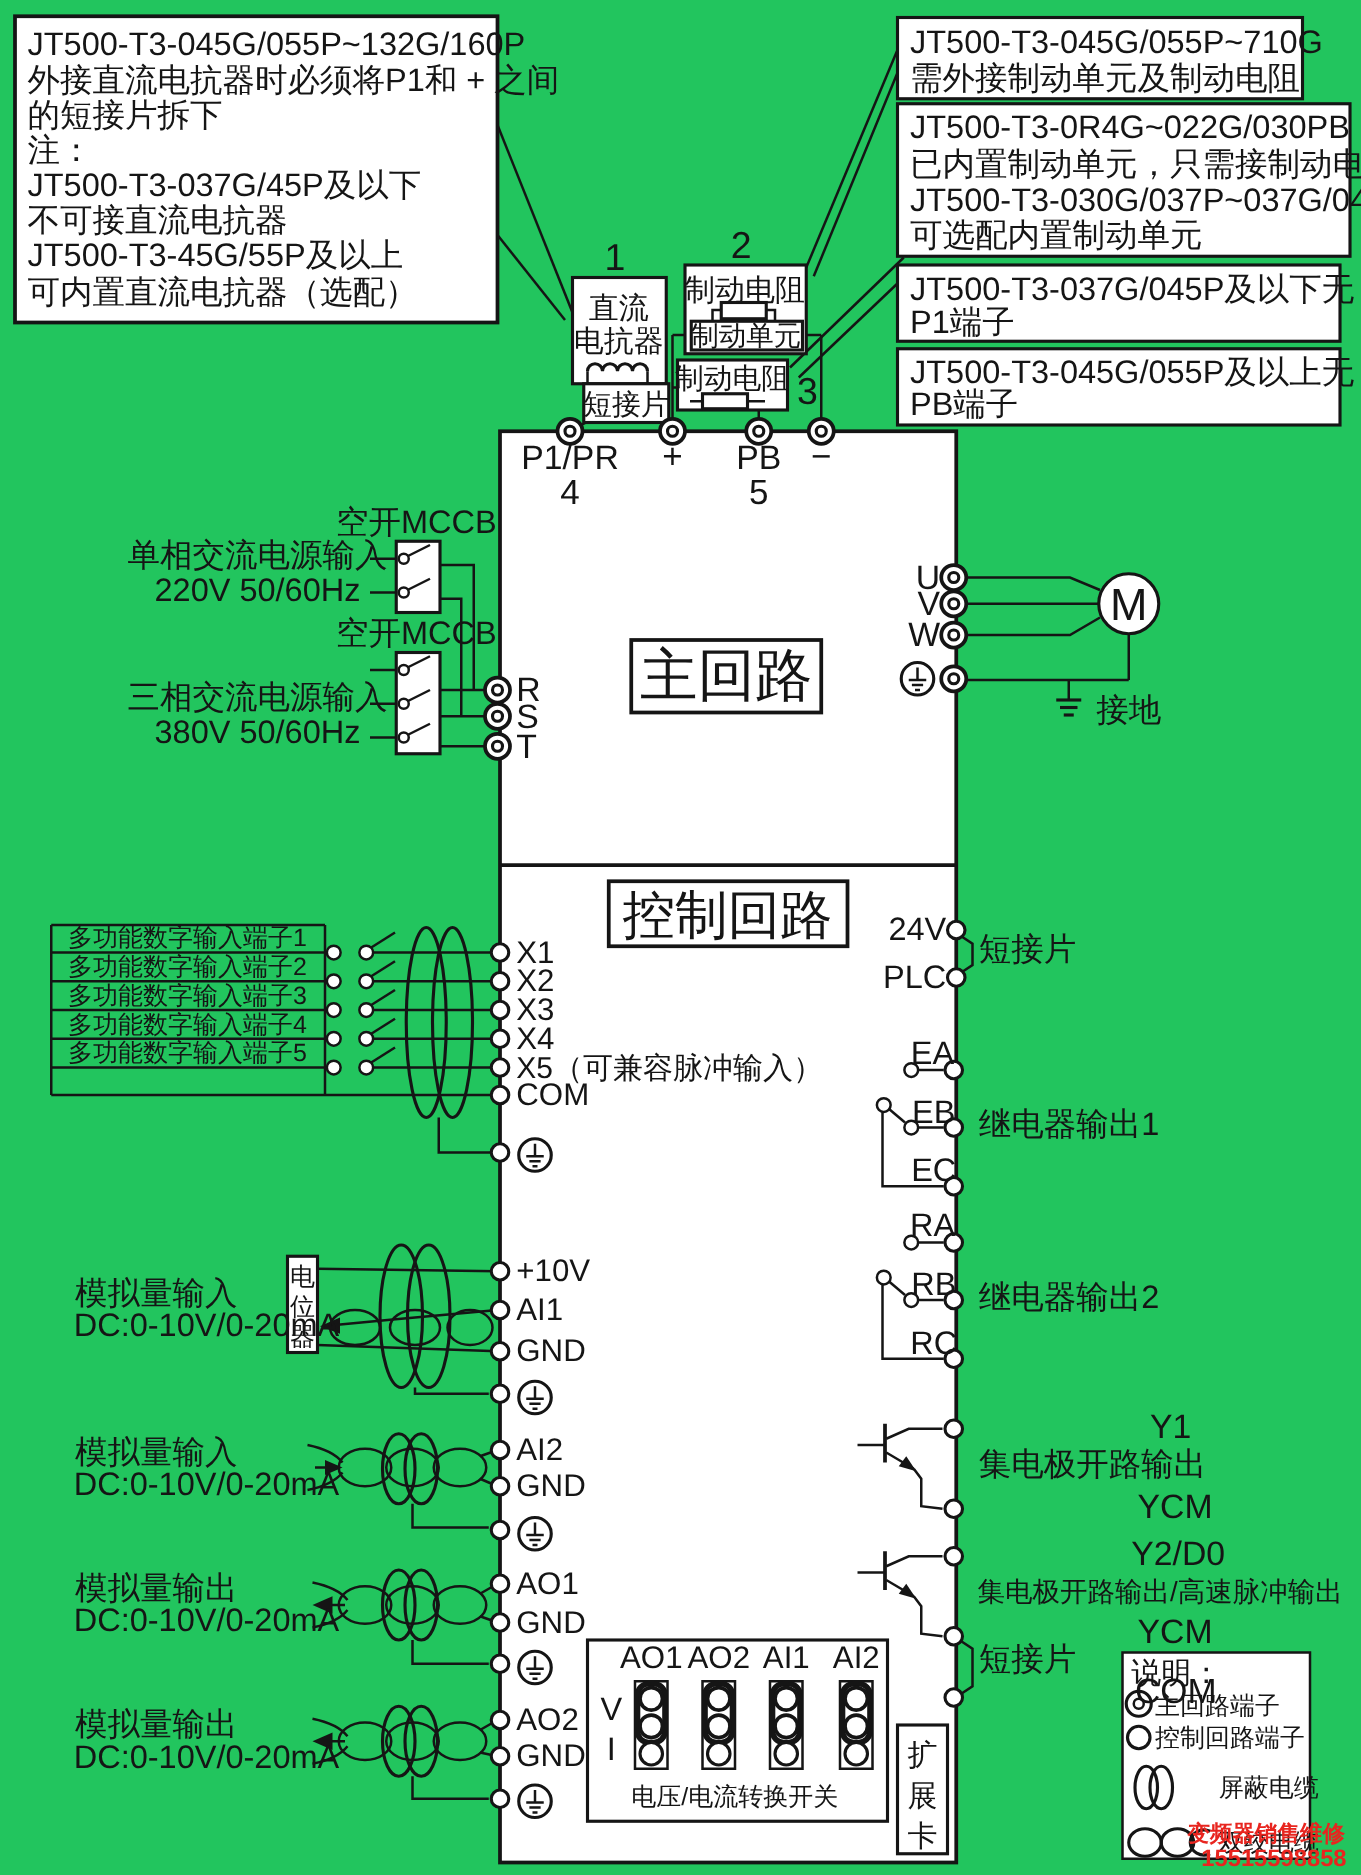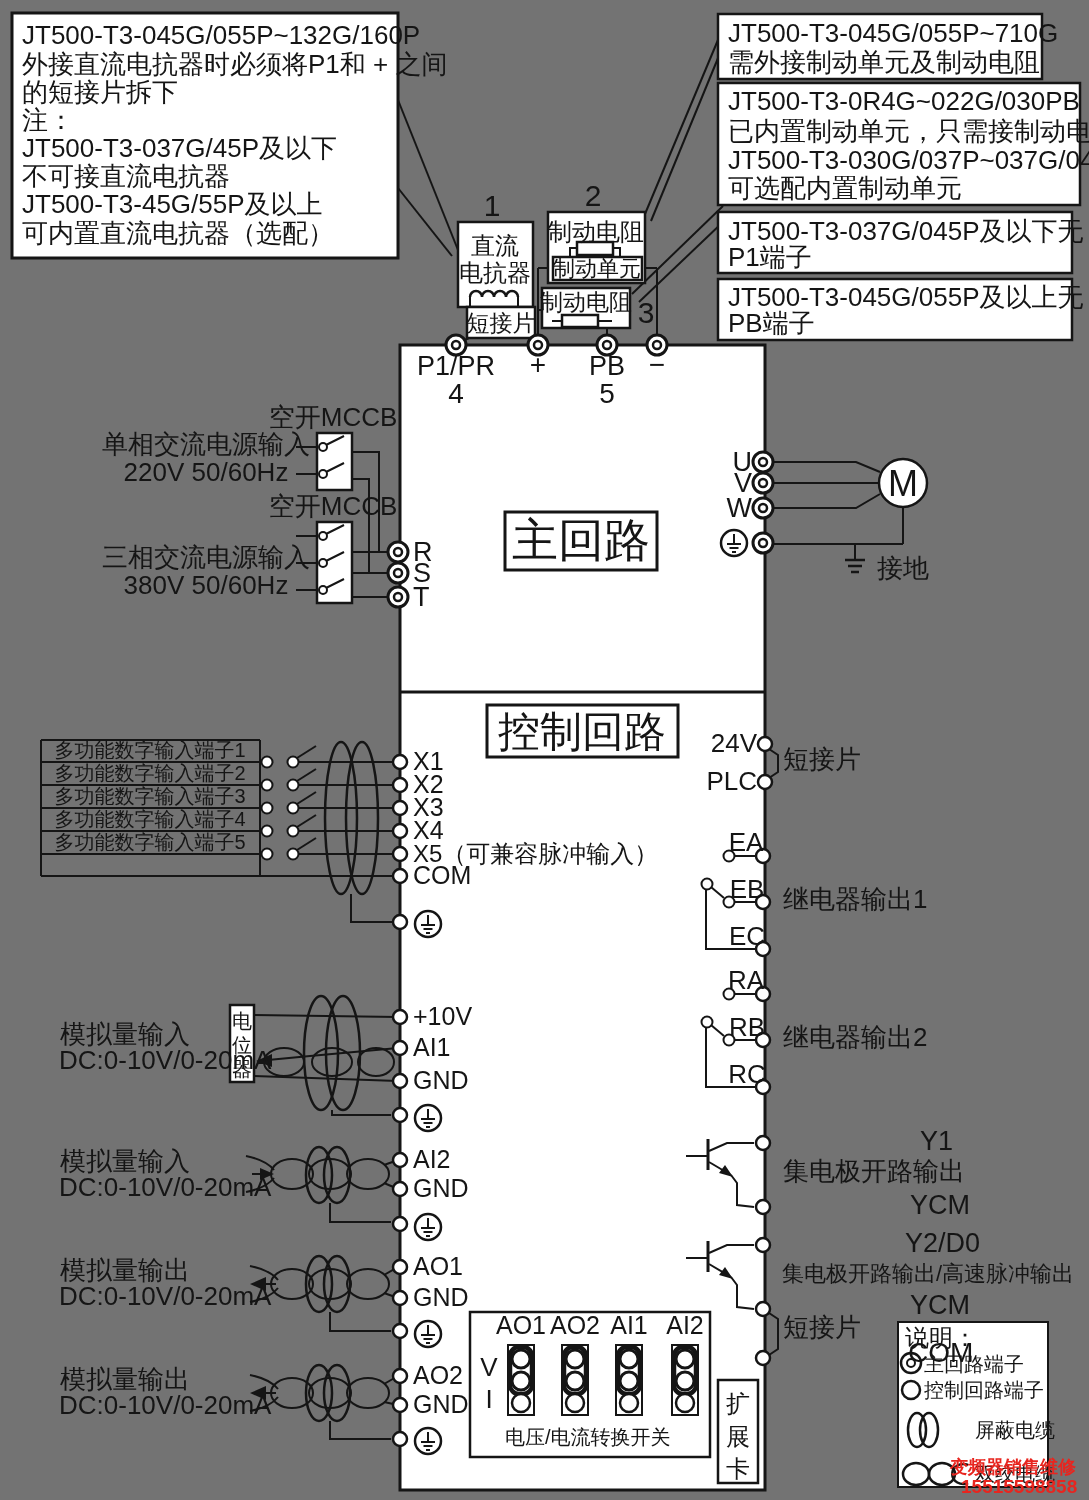--- a/index.html
+++ b/index.html
@@ -1,16 +1,16 @@
 <!DOCTYPE html>
 <html><head>
 <meta charset="utf-8">
 <style>
   html,body{margin:0;padding:0;background:#fff;}
-  .page{width:1089px;height:1500px;position:relative;background:#737373;
+  .page{width:1089px;height:1500px;position:relative;background:#22c55e;
         font-family:"Liberation Sans","DejaVu Sans",sans-serif;}
   svg{display:block;}
   svg line,svg path,svg rect,svg circle,svg ellipse,svg polyline{stroke:#151515;fill:none;}
   .s2{stroke-width:2px;} .s25{stroke-width:2.5px;} .s3{stroke-width:3px;} .s4{stroke-width:4.5px;}
   .wbox{fill:#fff;}
   .txt{fill:#151515;stroke:none;font-family:"Liberation Sans","DejaVu Sans",sans-serif;}
   .mid{text-anchor:middle;} .end{text-anchor:end;}
   .f20{font-size:20px;} .f22{font-size:22px;} .f23{font-size:23px;} .f24{font-size:24px;}
   .f25{font-size:25px;} .f26{font-size:26px;} .f27{font-size:27px;} .f28{font-size:28px;}
   .f30{font-size:30px;} .f36{font-size:36px;} .f42{font-size:42px;} .f46{font-size:46px;}

